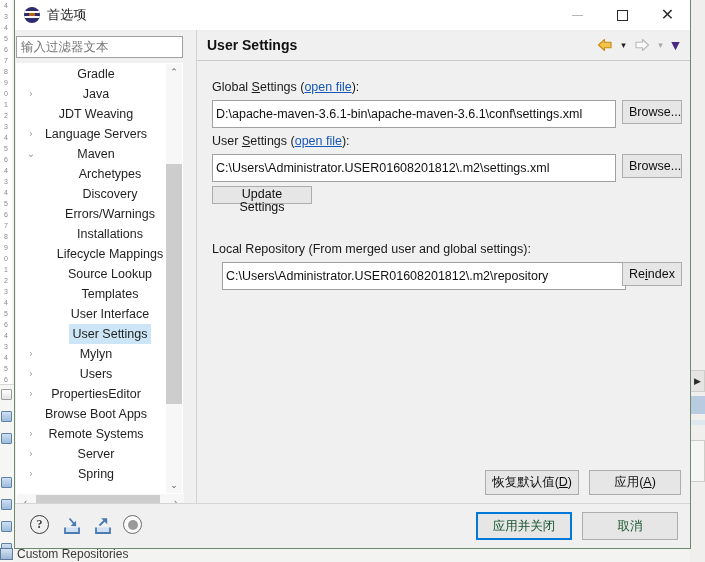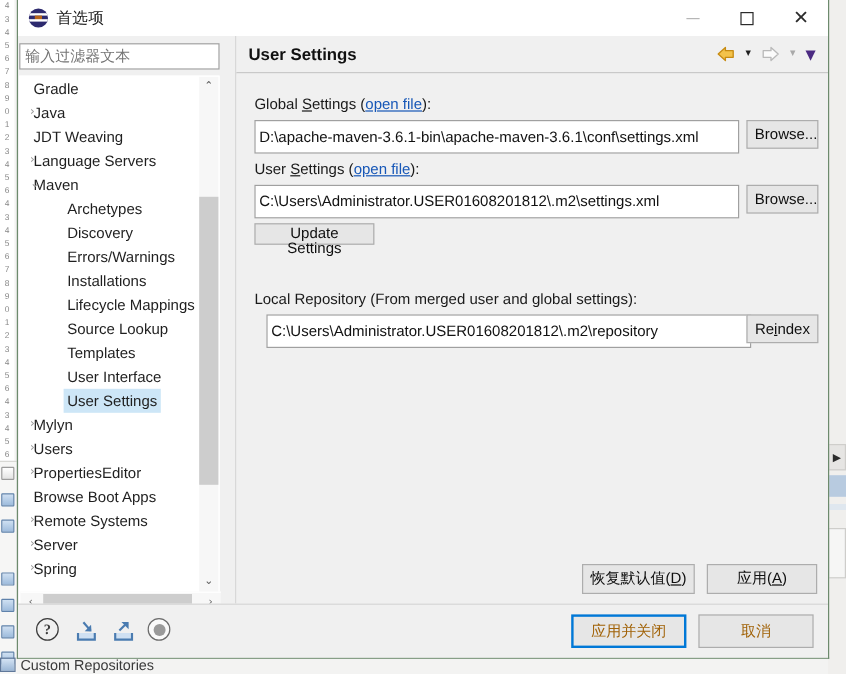--- a/index.html
+++ b/index.html
@@ -135,21 +135,21 @@
   #tree-wrap {
     position: absolute; left: 1px; top: 33px; width: 167px; height: 448px;
     background: #ffffff; border: 1px solid #ffffff;
   }
   #tree-list {
     position: absolute; left: 0; top: 0; width: 150px; height: 430px;
     overflow: hidden;
   }
   .tree-item {
     height: 20px; line-height: 20px; font-size: 12.5px; color: #1f1f1f;
-    position: relative; white-space: nowrap; padding-left: 8px;
+    position: relative; white-space: nowrap; padding-left: 8px; text-align: center;
   }
   .tree-item .twisty {
     position: absolute; left: 8px; top: 0; width: 12px;
     color: #9a9a9a; font-size: 10px; line-height: 20px;
     font-family: "DejaVu Sans", sans-serif;
   }
   .tree-item .tlabel {
     display: inline-block; padding: 0 3px;
   }
   .tree-item.lvl1 { padding-left: 36px; }
@@ -257,21 +257,21 @@
     width: 19px; height: 19px; border: 1.6px solid #6b6b6b; border-radius: 50%;
     display: flex; align-items: center; justify-content: center;
     background: #fafafa;
   }
   .gray-circle-inner {
     width: 10px; height: 10px; border-radius: 50%;
     background: #9a9a9a;
   }
   .footer-btns { margin-left: auto; display: flex; gap: 10px; }
   .footer-btn {
-    height: 28px; min-width: 96px; font-size: 12.5px; color: #a16207;
+    height: 28px; min-width: 96px; font-size: 12.5px; color: #14532d;
     background: #e6e6e6; border: 1px solid #adadad; cursor: pointer;
     font-family: "Liberation Sans", sans-serif;
   }
   .footer-btn.default {
     border: 2px solid #0078d7;
   }
 </style>
 </head>
 <body>
 

